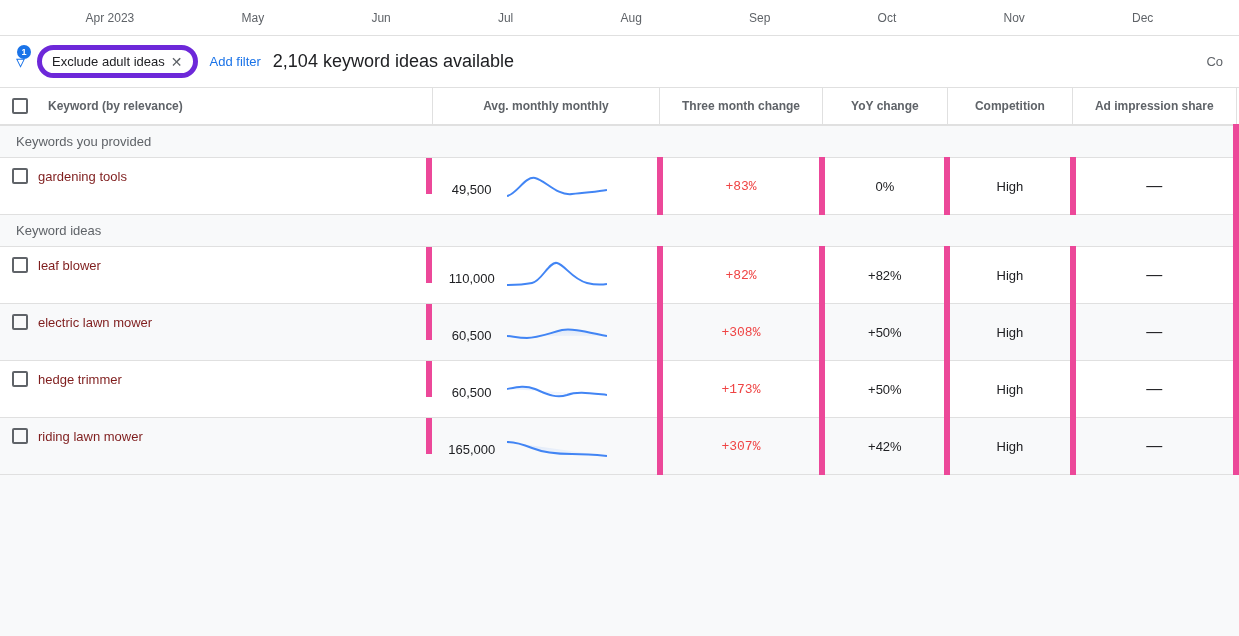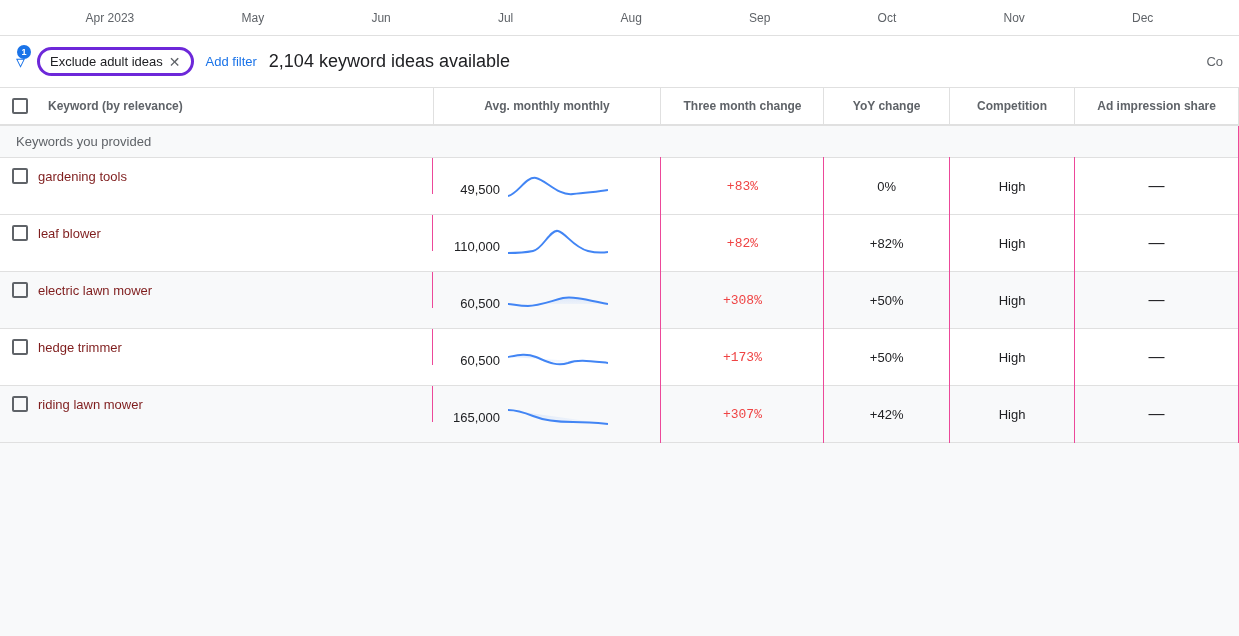--- a/index.html
+++ b/index.html
@@ -61,21 +61,21 @@
       font-size: 9px;
       display: flex;
       align-items: center;
       justify-content: center;
       font-weight: bold;
     }
 
     .filter-chip {
       display: flex;
       align-items: center;
-      border: 3px solid #6d28d9;
+      border: 5px solid #6d28d9;
       border-radius: 20px;
       padding: 4px 10px;
       background: #fff;
       font-size: 13px;
       gap: 6px;
       color: #202124;
     }
 
     .filter-chip .close-btn {
       cursor: pointer;
@@ -151,21 +151,21 @@
       border-bottom: 1px solid #e0e0e0;
       background: #fff;
     }
 
     tbody td {
       padding: 10px 12px;
       font-size: 13px;
       color: #202124;
       vertical-align: middle;
       text-align: center;
-      border-right: 1px solid #ec4899;
+      border-right: 6px solid #ec4899;
     }
 
     tbody td:first-child {
       text-align: left;
       display: flex;
       align-items: center;
       gap: 10px;
     }
 
     .checkbox {
@@ -187,21 +187,21 @@
       display: flex;
       align-items: center;
       justify-content: flex-start;
       gap: 8px;
     }
 
     .search-val {
       color: #202124;
       font-size: 13px;
       min-width: 55px;
-      text-align: right;
+      text-align: center;
       margin-top: 6px;
     }
 
     svg.sparkline {
       display: inline-block;
     }
 
     .change-pos {
       color: #ef4444;
       font-family: Liberation Mono, monospace;
@@ -311,20 +311,23 @@
               <path d="M0,28 C10,26 18,8 28,10 C38,12 50,28 65,26 C80,24 90,24 100,22" fill="none" stroke="#4285f4" stroke-width="2"></path>
             </svg>
           </div>
         </td>
         <td class="change-pos">+83%</td>
         <td class="competition-val">0%</td>
         <td class="competition-val">High</td>
         <td class="dash">—</td>
       </tr>
 
+      <tr class="section-row">
+        <td colspan="6" style="display: table-cell;">Keyword ideas</td>
+      </tr>
 
       <tr>
         <td>
           <span class="checkbox"></span>
           <span class="keyword-name">leaf blower</span>
         </td>
         <td>
           <div class="chart-cell">
             <span class="search-val">110,000</span>
             <svg class="sparkline" width="100" height="36" viewBox="0 0 100 36">

